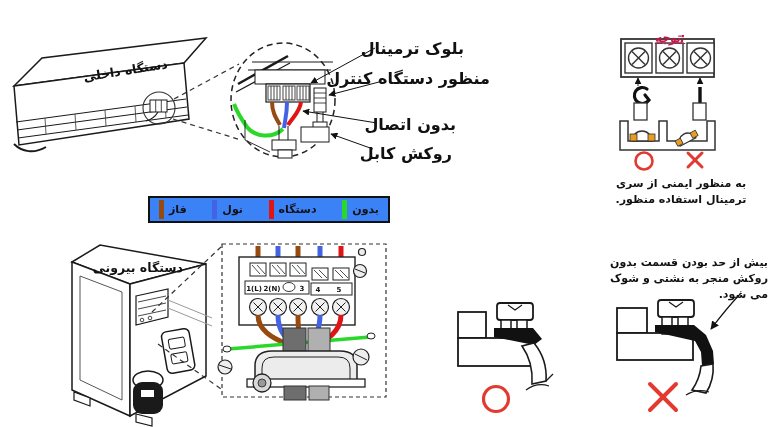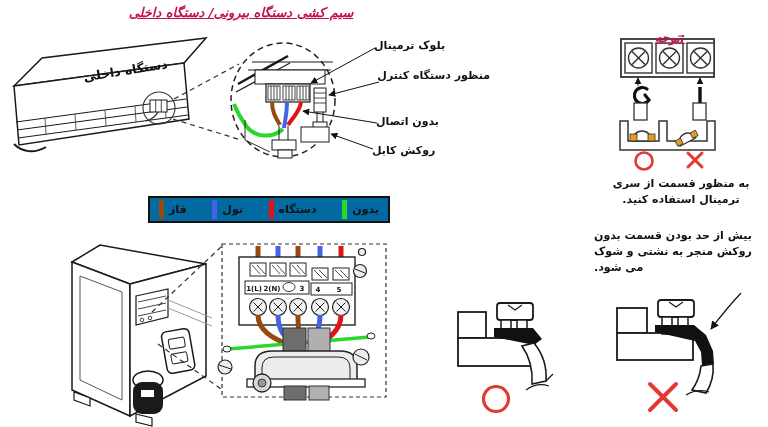--- a/index.html
+++ b/index.html
@@ -4,36 +4,36 @@
 <style>
   *{margin:0;padding:0;box-sizing:border-box}
   html,body{background:#fff}
   body{font-family:"DejaVu Sans",sans-serif}
   .page{position:relative;width:768px;height:427px;background:#fff;overflow:hidden}
   .art{position:absolute;left:0;top:0}
   .txt{position:absolute;color:#111;font-weight:bold;white-space:nowrap}
   .red-heading{color:#c2164a;font-style:italic;text-decoration:underline;font-size:13px;text-align:center}
   .title{left:128px;top:5px;width:226px}
   .note-title{left:632px;top:6px;width:76px}
-  .callout{font-size:11px;text-align:left;direction:rtl}
+  .callout{font-size:16px;text-align:center;direction:rtl}
   .c1{left:374px;top:39px;width:90px}
   .c2{left:378px;top:69px;width:112px}
   .c3{left:376px;top:115px;width:80px}
   .c4{left:372px;top:144px;width:80px}
   .unit-label{font-size:12.5px;direction:rtl}
   .indoor{left:68px;top:64px;width:100px;transform:rotate(-9deg)}
   .outdoor{left:73px;top:260px;width:110px}
   .legend{position:absolute;left:148px;top:196px;width:242px;height:27px;border:2px solid #111;
-          display:flex;align-items:center;justify-content:space-between;padding:0 9px;background:#0369a1}
+          display:flex;align-items:center;justify-content:space-between;padding:0 9px;background:#3b82f6}
   .legend-item{display:flex;align-items:center;gap:5px}
   .legend-bar{width:5px;height:19px;background:#999;display:inline-block}
   .legend-label{font-size:11px;font-weight:bold;direction:rtl;color:#111}
   .note-text{position:absolute;color:#111;font-weight:bold;font-size:11px;line-height:16px;direction:rtl;white-space:normal}
   .n1{left:594px;top:176px;width:174px;text-align:center}
-  .n2{left:594px;top:228px;width:174px;text-align:left}
+  .n2{left:594px;top:255px;width:174px;text-align:right}
 </style>
 </head>
 <body>
 
 <div class="page">
 
 <svg class="art" width="768" height="427" viewBox="0 0 768 427">
   <defs>
     <marker id="arr" viewBox="0 0 10 10" refX="9" refY="5" markerWidth="7" markerHeight="7" orient="auto-start-reverse">
       <path d="M0,0 L10,5 L0,10 z" fill="#111"></path>
@@ -314,45 +314,45 @@
     <path d="M701,366 C700,376 697,383 692,390 L706,393 C711,385 714,375 713,364 Z" fill="#fff" stroke-width="1.6"></path>
     <path d="M686,395 Q697,388 709,392" fill="none" stroke-width="1.2"></path>
   </g>
   <path d="M741,293 Q726,309 711,329" fill="none" stroke="#111" stroke-width="1.2" marker-end="url(#arr)"></path>
   <g stroke="#e23a30" stroke-width="4" stroke-linecap="round">
     <line x1="650" y1="384" x2="676" y2="410"></line>
         <line x1="676" y1="384" x2="650" y2="410"></line>
   </g>
 </svg>
 
-<div class="txt red-heading title" style="color: rgb(194, 22, 74);">سیم کشی دستگاه بیرونی/ دستگاه داخلی</div>
 <div class="txt red-heading note-title" style="color: rgb(194, 22, 74); margin-top: 24px;">توجه:</div>
 
 <div class="txt callout c1">بلوک ترمینال</div>
 <div class="txt callout c2">منظور دستگاه کنترل</div>
 <div class="txt callout c3">بدون اتصال</div>
 <div class="txt callout c4">روکش کابل</div>
 
 <div class="txt unit-label indoor">دستگاه داخلی</div>
+<div class="txt unit-label outdoor">دستگاه بیرونی</div>
 
 <div class="legend">
   <span class="legend-item">
     <span class="legend-bar" style="background-color: rgb(150, 74, 16);"></span>
     <span class="legend-label">فاز</span>
   </span>
   <span class="legend-item">
     <span class="legend-bar" style="background-color: rgb(68, 98, 228);"></span>
     <span class="legend-label">نول</span>
   </span>
   <span class="legend-item">
     <span class="legend-bar" style="background-color: rgb(224, 20, 20);"></span>
     <span class="legend-label">دستگاه</span>
   </span>
   <span class="legend-item">
     <span class="legend-bar" style="background-color: rgb(42, 216, 42);"></span>
     <span class="legend-label">بدون</span>
   </span>
 </div>
 
-<div class="note-text n1">به منظور قسمت از سری ترمینال استفاده کنید.</div>
+<div class="note-text n1">به منظور ایمنی از سری ترمینال استفاده منظور.</div>
 <div class="note-text n2">بیش از حد بودن قسمت بدون روکش منجر به نشتی و شوک می شود.</div>
 
 </div>
 
 </body></html>

